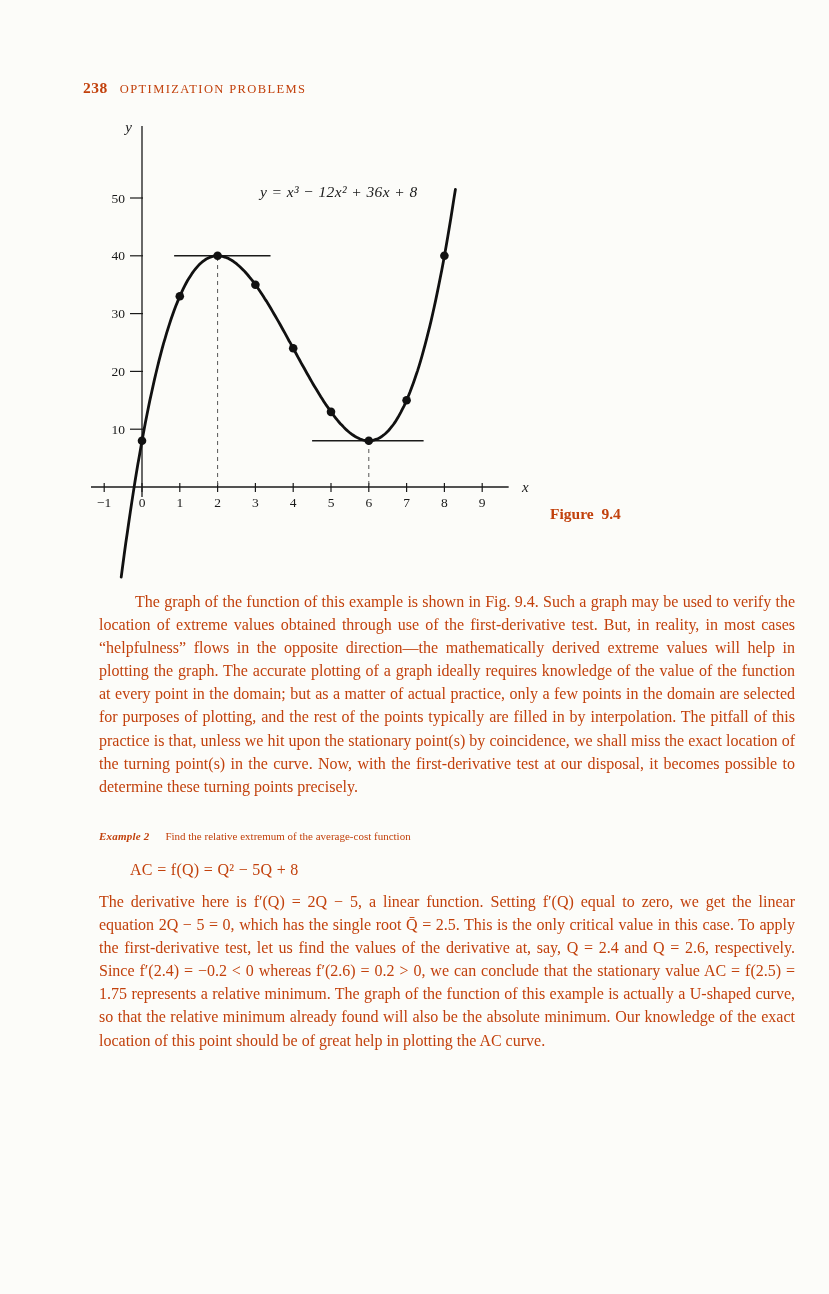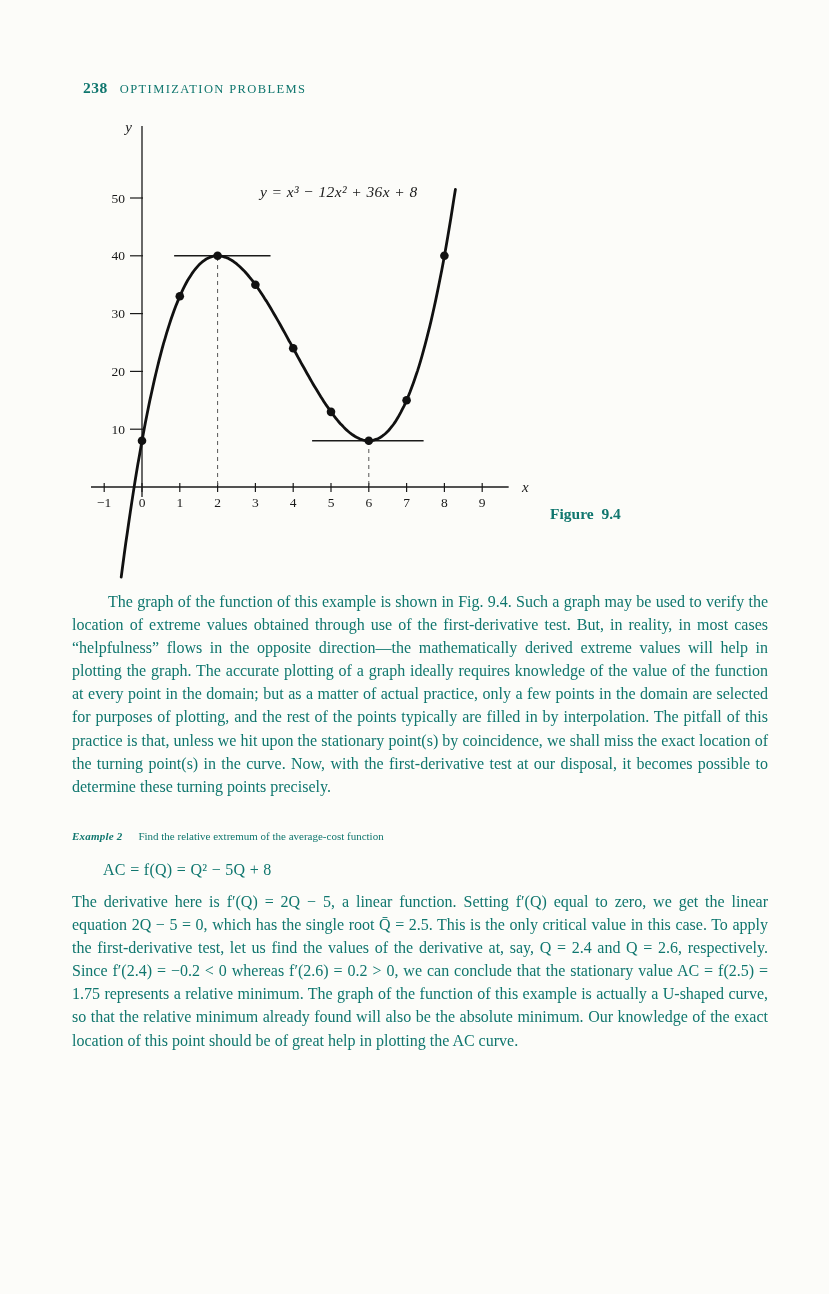--- a/index.html
+++ b/index.html
@@ -2,38 +2,38 @@
 <html><head>
 <meta charset="utf-8">
 <style>
   html,body{margin:0;padding:0;background:#fcfcf9;}
   .page{
     position:relative;
     width:829px;height:1294px;
     background:#fcfcf9;
     overflow:hidden;
     font-family:"Liberation Serif",serif;
-    color:#0f766e;
+    color:#c2410c;
   }
   
   .hdr{position:absolute;left:83px;top:79px;white-space:nowrap;}
   .pagenum{font-weight:bold;font-size:15.5px;margin-right:12px;letter-spacing:.5px;}
   .runhead{font-size:12.5px;letter-spacing:1.4px;}
   
   .fig{position:absolute;left:70px;top:112px;width:560px;height:485px;margin:0;}
   .fig svg{display:block;}
   .caption{
     position:absolute;left:550px;top:505px;
     font-weight:bold;font-size:15.5px;word-spacing:4px;white-space:nowrap;
   }
   .ax-lab{font-family:"Liberation Serif",serif;font-style:italic;font-size:15px;fill:#1a1a1a;}
   .tick-lab{font-family:"Liberation Serif",serif;font-size:13.5px;fill:#1a1a1a;}
   .eq-lab{font-family:"Liberation Serif",serif;font-style:italic;font-size:15.5px;fill:#1a1a1a;letter-spacing:.4px;}
   
-  .bodytext{position:absolute;left:72px;top:590px;width:696px;}
+  .bodytext{position:absolute;left:99px;top:590px;width:696px;}
   .para{
     margin:0;font-size:16px;line-height:23.1px;
     text-align:justify;hyphens:none;
   }
   .para.indent{text-indent:36px;}
   .example-line{margin-top:27px;font-size:11px;line-height:23.1px;}
   .exlabel{font-weight:bold;font-style:italic;margin-right:16px;letter-spacing:.2px;}
   .equation{margin:13px 0 11px 31px;font-size:16px;letter-spacing:.3px;}
   .p2{margin-top:1px;}
 </style>

